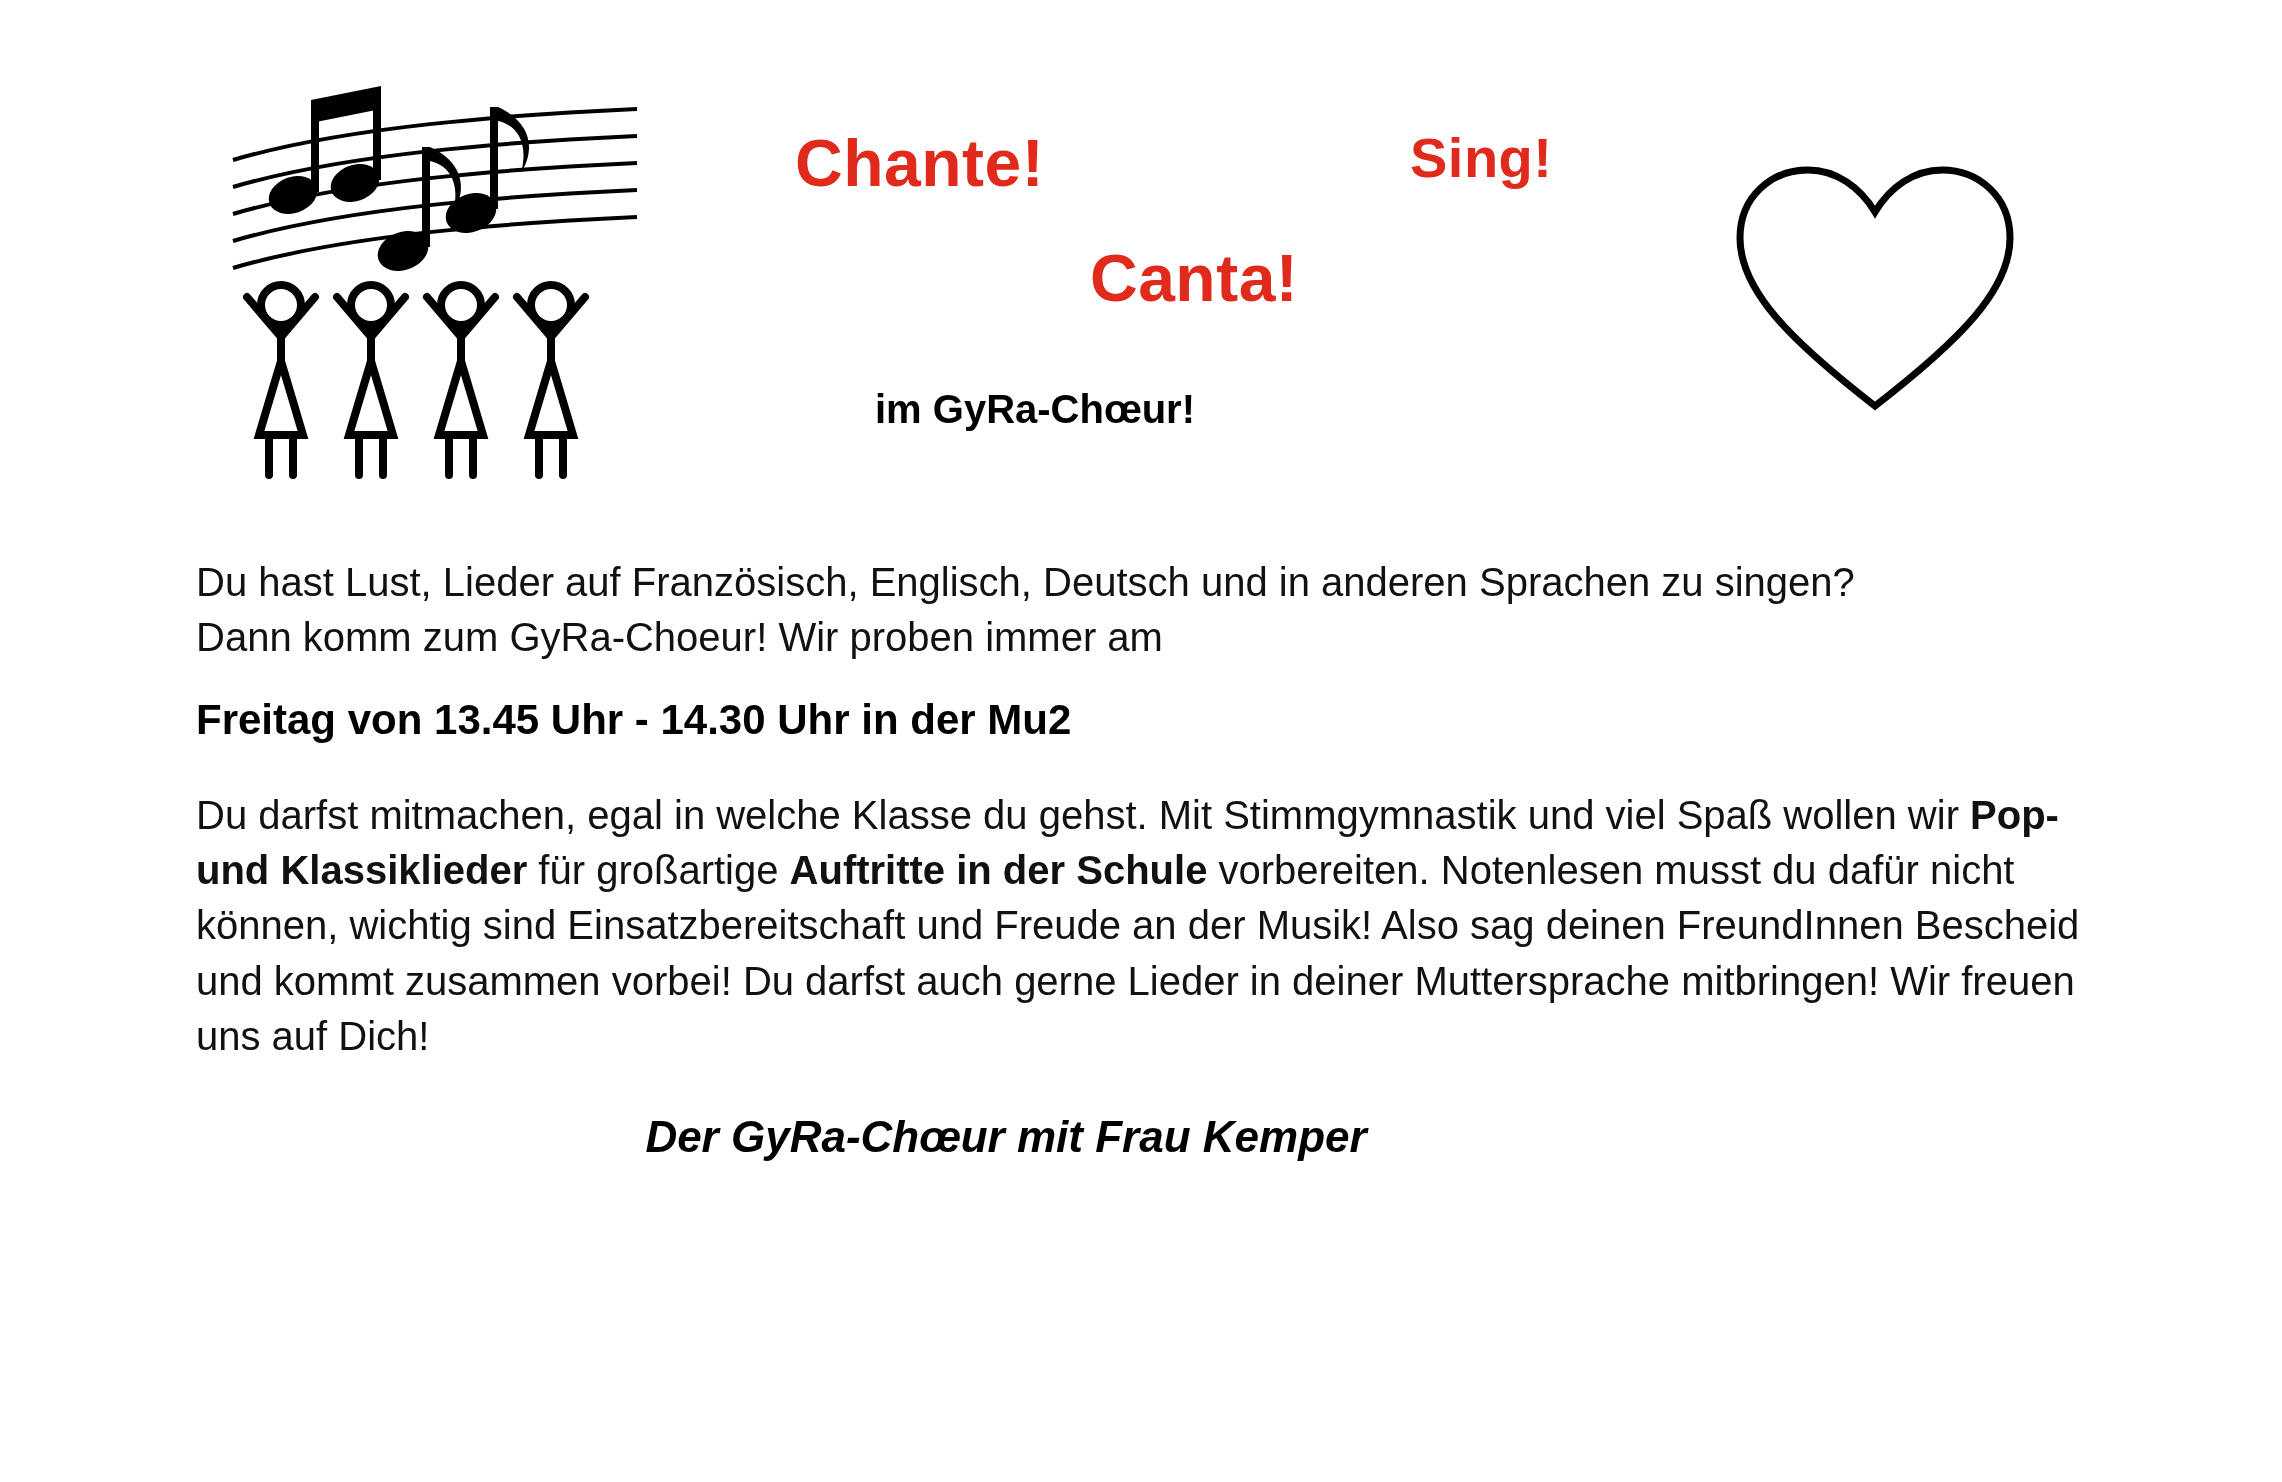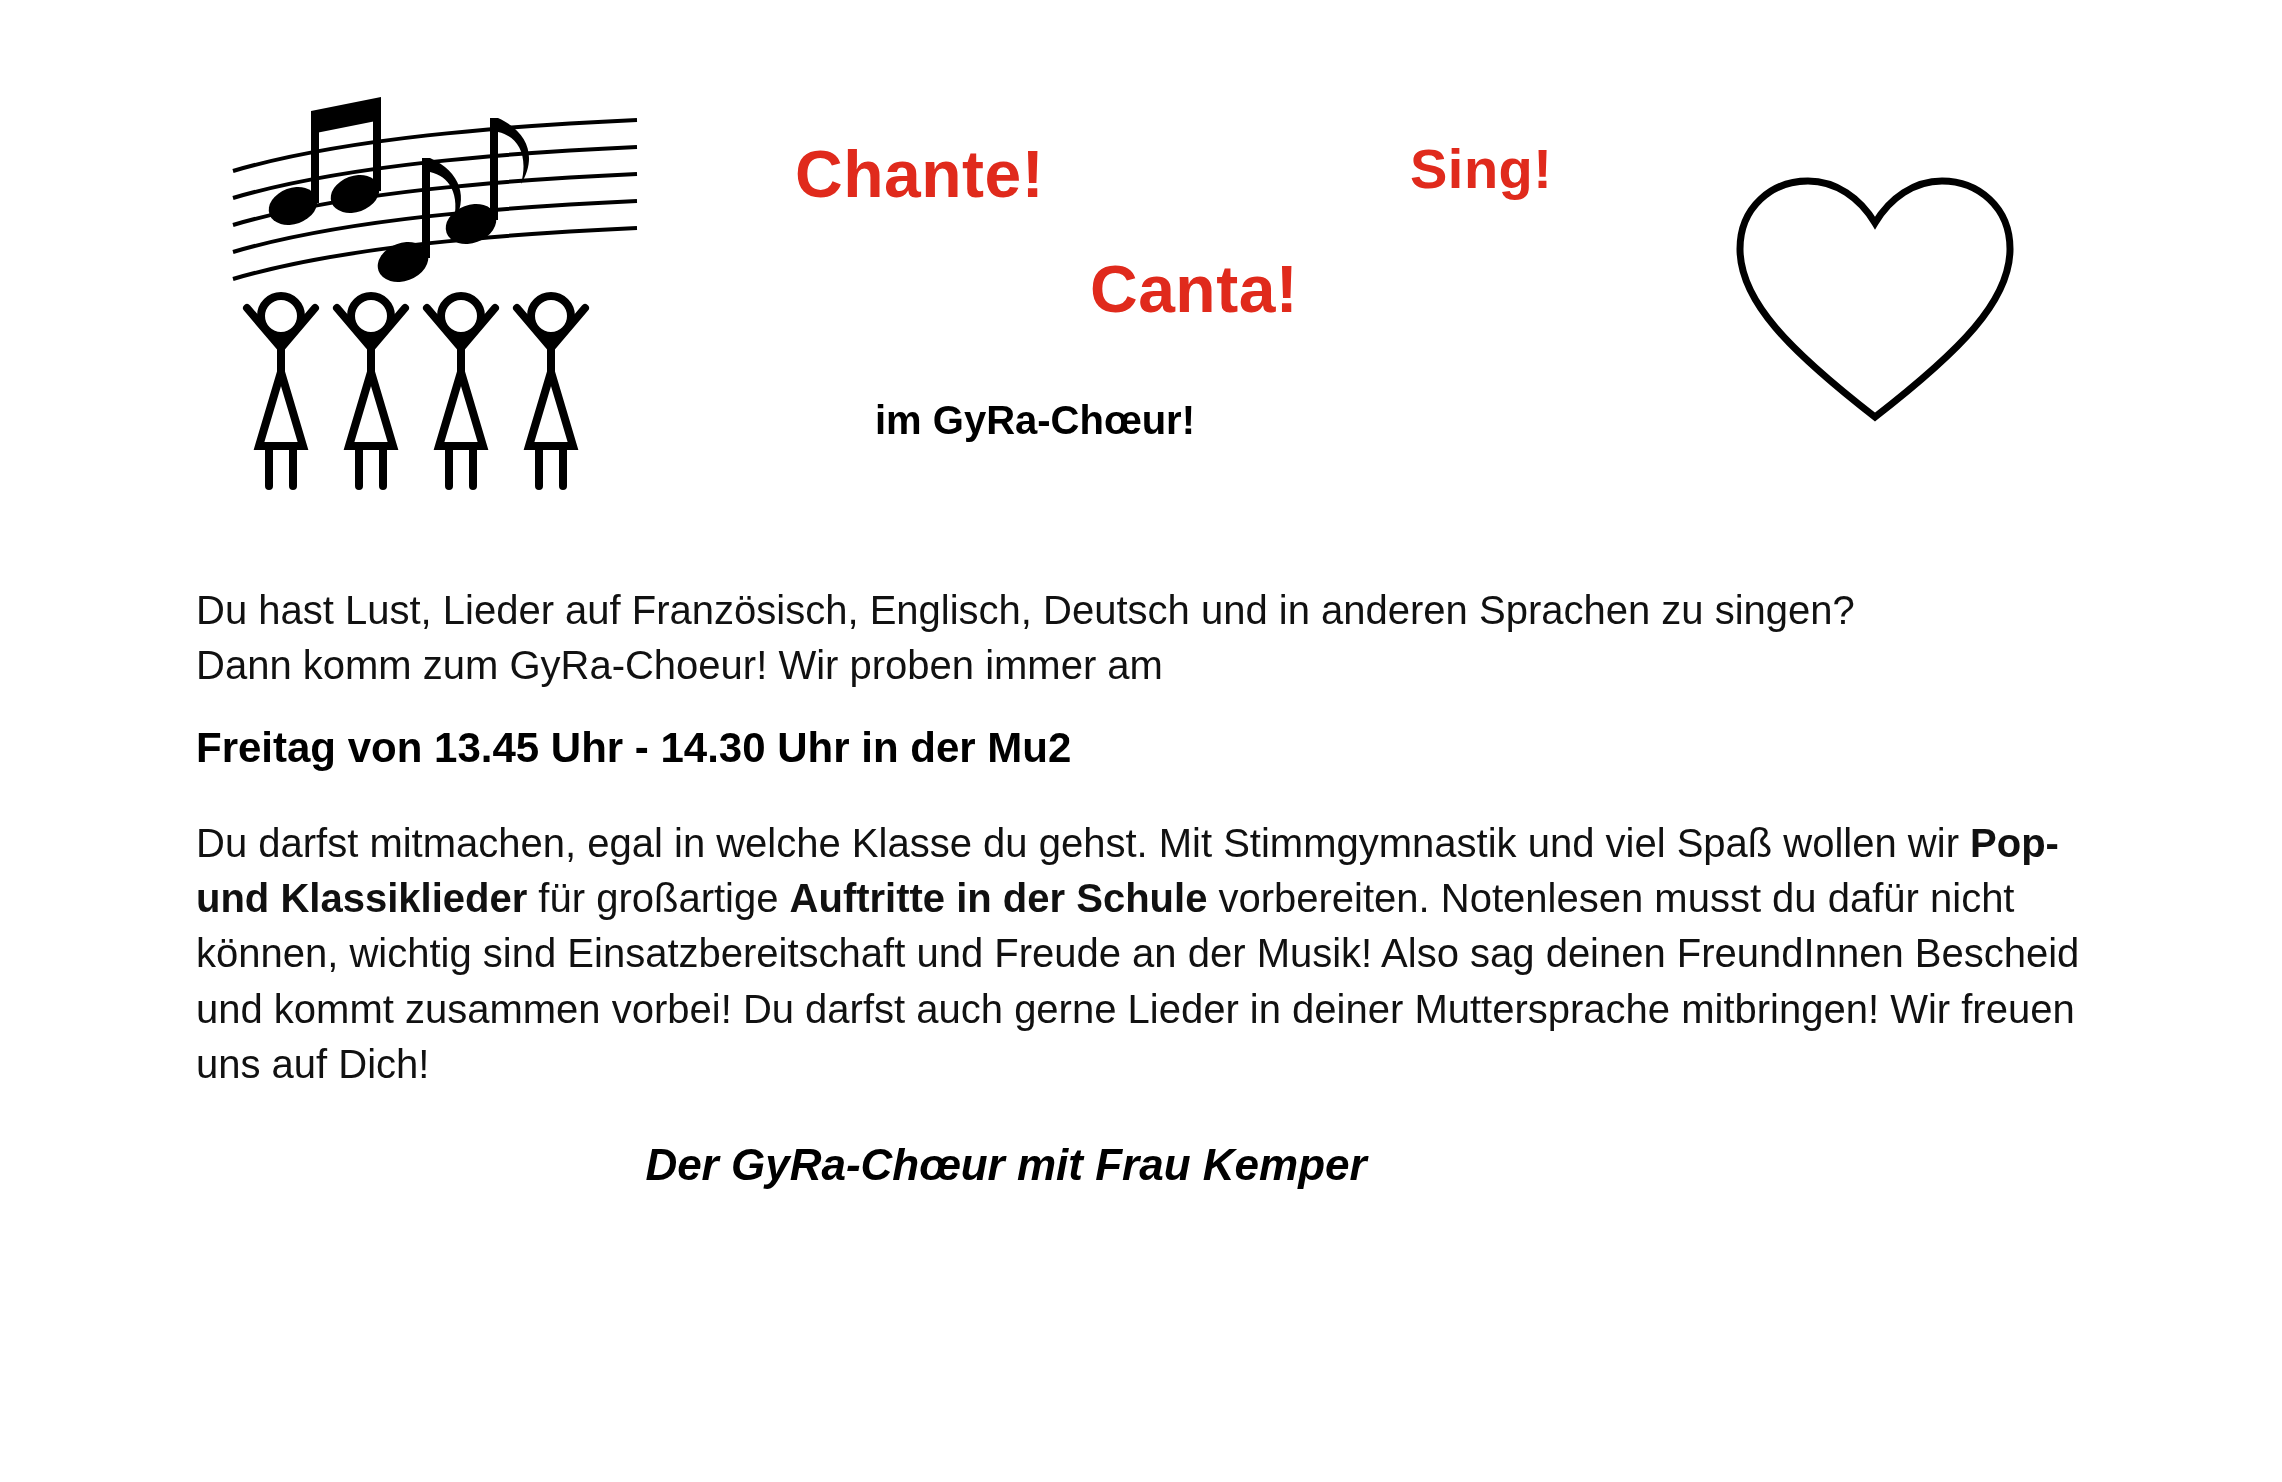--- a/index.html
+++ b/index.html
@@ -20,21 +20,21 @@
     position: relative;
     width: 2282px;
     height: 1482px;
     box-sizing: border-box;
   }
 
   
   .header {
     position: absolute;
     left: 0;
-    top: 16px;
+    top: 5px;
     width: 2282px;
     height: 530px;
   }
 
   .choir-art {
     position: absolute;
     left: 225px;
     top: 60px;
     width: 420px;
     height: 420px;
@@ -77,21 +77,21 @@
     font-size: 40px;
     font-weight: bold;
     color: #000000;
     white-space: nowrap;
   }
 
   
   .body-text {
     position: absolute;
     left: 196px;
-    top: 583px;
+    top: 555px;
     width: 1900px;
   }
 
   .para {
     font-size: 40px;
     line-height: 1.38;
     margin: 0 0 34px 0;
     color: #111111;
   }
   .para.tight {

